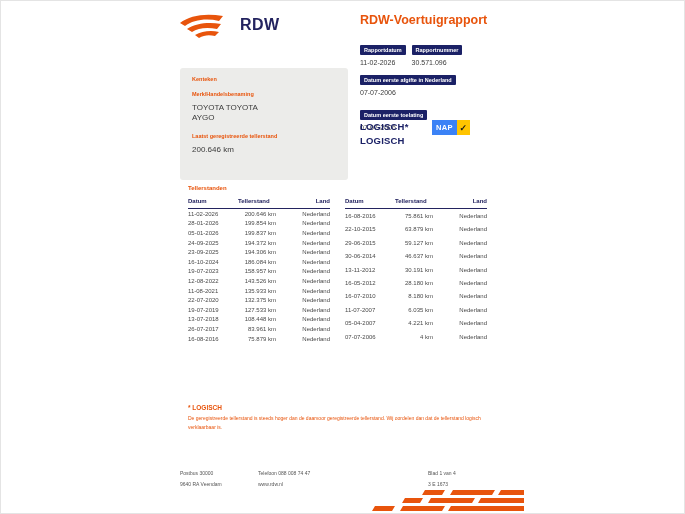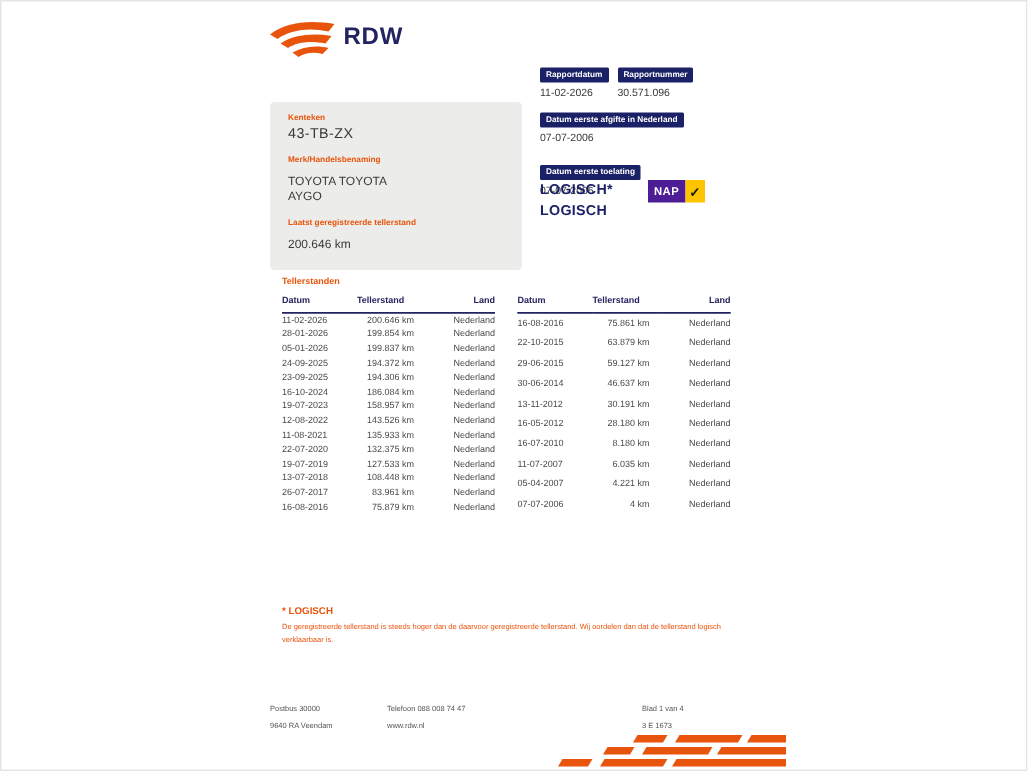--- a/index.html
+++ b/index.html
@@ -2,21 +2,21 @@
 <html><head>
 <meta charset="utf-8">
 <style>
   * { margin:0; padding:0; box-sizing:border-box; }
   html,body { background:#ffffff; }
   body { font-family:"Liberation Sans", sans-serif; }
   .page { position:relative; width:685px; height:514px; background:#fff; overflow:hidden;
           box-shadow: inset 0 0 0 1px #e4e4e4; }
 
   
-  .logo { position:absolute; left:178px; top:12px; display:flex; align-items:flex-start; gap:5px; }
+  .logo { position:absolute; left:178px; top:12px; display:flex; align-items:flex-start; gap:16px; }
   .logo-text { font-size:16px; font-weight:bold; color:#23235f; letter-spacing:0.5px; line-height:26px; }
   .report-title { position:absolute; left:360px; top:13px; font-size:12.5px; font-weight:bold; color:#E8540C; }
 
   .meta { position:absolute; left:360px; top:38px; display:flex; gap:6px; }
   .chip { display:inline-block; background:#1B2166; color:#fff; font-size:5.5px; font-weight:bold;
           padding:2px 4px; border-radius:1px; white-space:nowrap; }
   .meta-value { font-size:7px; color:#3a3a3a; margin-top:3px; }
 
   
   .panel { position:absolute; left:180px; top:68px; width:168px; height:112px; background:#ECECEA;
@@ -27,21 +27,21 @@
   .panel-value { font-size:8px; color:#3a3a3a; margin-top:6px; max-width:78px; line-height:1.3; }
 
   
   .reg-info { position:absolute; left:360px; top:68px; }
   .reg-value { font-size:7px; color:#3a3a3a; margin:3px 0 7px; }
 
   
   .judgement { position:absolute; left:360px; top:120px; font-size:9.5px; font-weight:bold;
                color:#1B2166; line-height:1.5; letter-spacing:0.2px; }
   .nap { position:absolute; left:432px; top:120px; display:flex; height:15px; }
-  .nap-box { background:#4c1d95; color:#fff; font-weight:bold; font-size:7.5px; display:flex;
+  .nap-box { background:#3b82f6; color:#fff; font-weight:bold; font-size:7.5px; display:flex;
              align-items:center; padding:0 4px; letter-spacing:0.3px; }
   .nap-check { background:#FFC400; width:13px; display:flex; align-items:center; justify-content:center;
                font-size:9px; color:#181818; font-weight:bold; }
 
   
   .odo-section { position:absolute; left:188px; top:185px; }
   .section-title { color:#E8540C; font-weight:bold; font-size:6px; }
   .odo-tables { display:flex; gap:15px; margin-top:5px; }
   table.odo { border-collapse:collapse; width:142px; table-layout:fixed; }
   .odo th { font-size:6px; color:#23235f; font-weight:bold; text-align:left;
@@ -72,35 +72,35 @@
 
   <div class="logo">
     <svg width="46" height="28" viewBox="0 0 46 28">
       <path d="M2,11 C12,3 28,1 45,4 L41,9 C28,6 15,8 7,14 Z" fill="#E8540C"></path>
       <path d="M9,17 C18,11 31,10 43,12 L39,17 C29,15 20,16 14,20 Z" fill="#E8540C"></path>
       <path d="M17,23 C24,19 33,18 41,20 L37,24 C31,22.5 26,23 21,26 Z" fill="#E8540C"></path>
     </svg>
     <span class="logo-text">RDW</span>
   </div>
 
+  <h1 class="report-title">RDW-Voertuigrapport</h1>
 
   <div class="meta">
     <div>
       <span class="chip">Rapportdatum</span>
       <div class="meta-value">11-02-2026</div>
     </div>
     <div>
       <span class="chip">Rapportnummer</span>
       <div class="meta-value">30.571.096</div>
     </div>
   </div>
 
   <div class="panel">
     <div class="panel-label">Kenteken</div>
-    <div class="panel-value-lg">43-TB-ZX</div>
     <div class="panel-label mt">Merk/Handelsbenaming</div>
     <div class="panel-value">TOYOTA TOYOTA AYGO</div>
     <div class="panel-label mt">Laatst geregistreerde tellerstand</div>
     <div class="panel-value">200.646 km</div>
   </div>
 
   <div class="reg-info">
     <div><span class="chip">Datum eerste afgifte in Nederland</span></div>
     <div class="reg-value">07-07-2006</div>
     <div><span class="chip">Datum eerste toelating</span></div>

